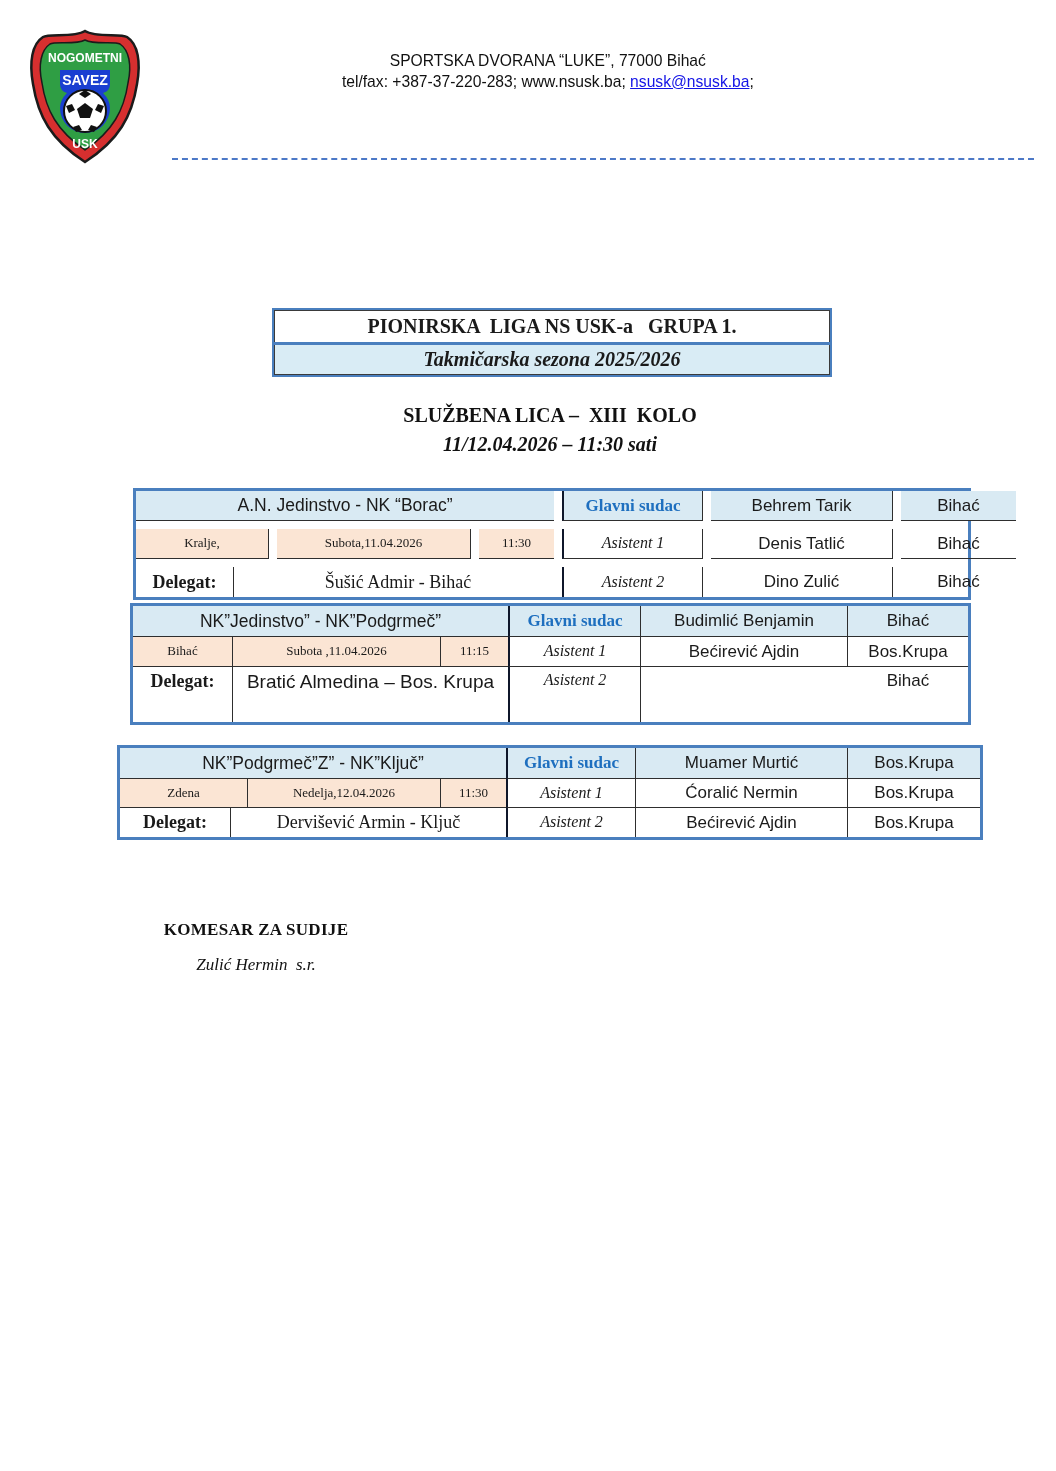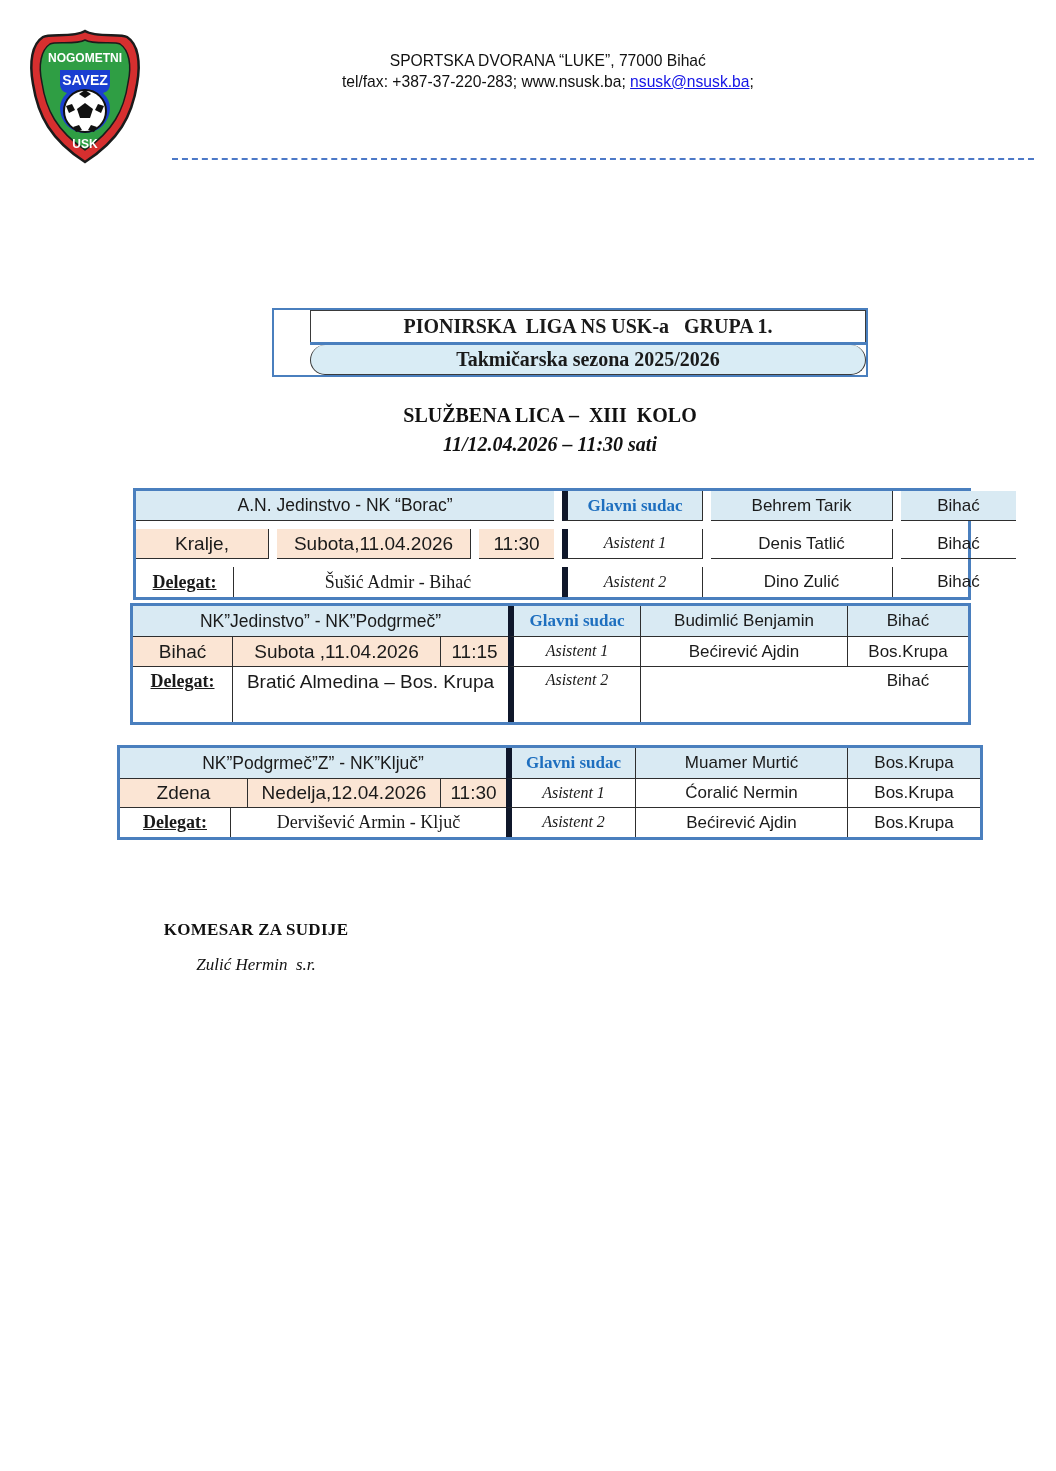--- a/index.html
+++ b/index.html
@@ -12,50 +12,50 @@
   .org-name{font-family:"Liberation Sans",sans-serif;font-weight:bold;font-style:italic;
             font-size:24px;letter-spacing:-.5px;display:inline-block;transform:scaleX(.88);
             white-space:pre;color:#111;}
   .org-addr{font-size:17px;display:inline-block;transform:scaleX(.92);white-space:pre;margin-top:3px;color:#111;}
   .org-tel{font-size:17px;display:inline-block;transform:scaleX(.92);white-space:pre;margin-top:1px;color:#111;}
   .email-link{color:#1414e6;text-decoration:underline;cursor:pointer;}
   .dash-sep{position:absolute;left:172px;top:158px;width:862px;height:0;
             border-top:2px dashed #4d79c7;}
 
   
-  .title-box{position:absolute;left:272px;top:308px;width:556px;border:2px solid #4a7fbe;background:#fff;padding-left:36px;}
+  .title-box{position:absolute;left:272px;top:308px;width:556px;border:2px solid #4a7fbe;background:#fff;}
   .tb-row{height:31px;display:flex;align-items:center;justify-content:center;
           border:1px solid #3a3a3a;font-family:"Liberation Serif",serif;font-weight:bold;
           font-size:20px;white-space:pre;}
   .tb-row1{border-bottom:none;background:#ffffff;}
   .tb-sep{height:3px;background:#4a7fbe;}
-  .tb-row2{border-top:none;background:#d9ecf5;height:29px;border-radius:15px;}
+  .tb-row2{border-top:none;background:#d9ecf5;font-style:italic;height:29px;}
 
   .subtitle{position:absolute;left:44px;right:0;top:404px;text-align:center;
             font-family:"Liberation Serif",serif;font-weight:bold;color:#111;}
   .sub1{font-size:20px;white-space:pre;}
   .sub2{font-size:20px;font-style:italic;white-space:pre;margin-top:6px;}
 
   
   .match-table{position:absolute;display:grid;background:#fff;border:3px solid #4a7fbe;}
   .mt-cell{display:flex;align-items:center;justify-content:center;text-align:center;
            border-right:1px solid #2e2e2e;border-bottom:1px solid #2e2e2e;
            font-size:17px;line-height:1.15;overflow:hidden;}
   .last-col{border-right:none;}
   .last-row{border-bottom:none;}
   .hdr{background:#d9eaf3;}
   .peach{background:#fbe5d4;}
   .no-br{border-right:none;}
-  .blue-l{border-left:6px solid #0f172a;}
+  .blue-l{border-left:2px solid #0f172a;}
   .fixture{font-size:17.5px;}
-  .small-cell{font-size:19px;}
+  .small-cell{font-size:13px;font-family:Liberation Serif, serif;}
   .role{font-family:"Liberation Serif",serif;font-style:italic;font-size:16px;}
   .glavni{font-family:"Liberation Serif",serif;font-weight:bold;font-style:normal;
           font-size:17px;color:#1e6fbf;}
-  .delegat-lbl{font-family:"Liberation Serif",serif;font-weight:bold;font-size:18px;text-decoration:underline;}
+  .delegat-lbl{font-family:"Liberation Serif",serif;font-weight:bold;font-size:18px;}
   .del-serif{font-family:"Liberation Serif",serif;font-size:18px;}
   .del-sans{font-size:19px;}
   .top-al{align-items:flex-start;padding-top:4px;}
   .wrap-narrow{display:inline-block;max-width:140px;}
 
   
   .sig{position:absolute;text-align:center;font-family:"Liberation Serif",serif;color:#111;}
   .sig-title{font-weight:bold;font-size:17px;letter-spacing:.3px;}
   .sig-name{font-style:italic;font-size:17px;margin-top:15px;white-space:pre;}
 </style>

